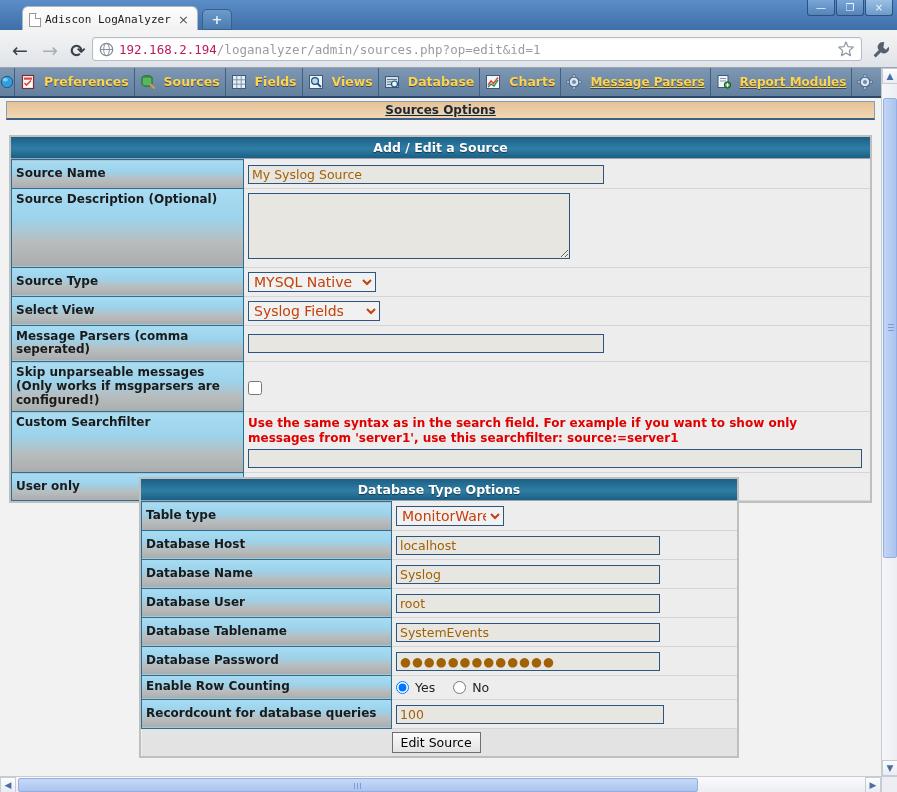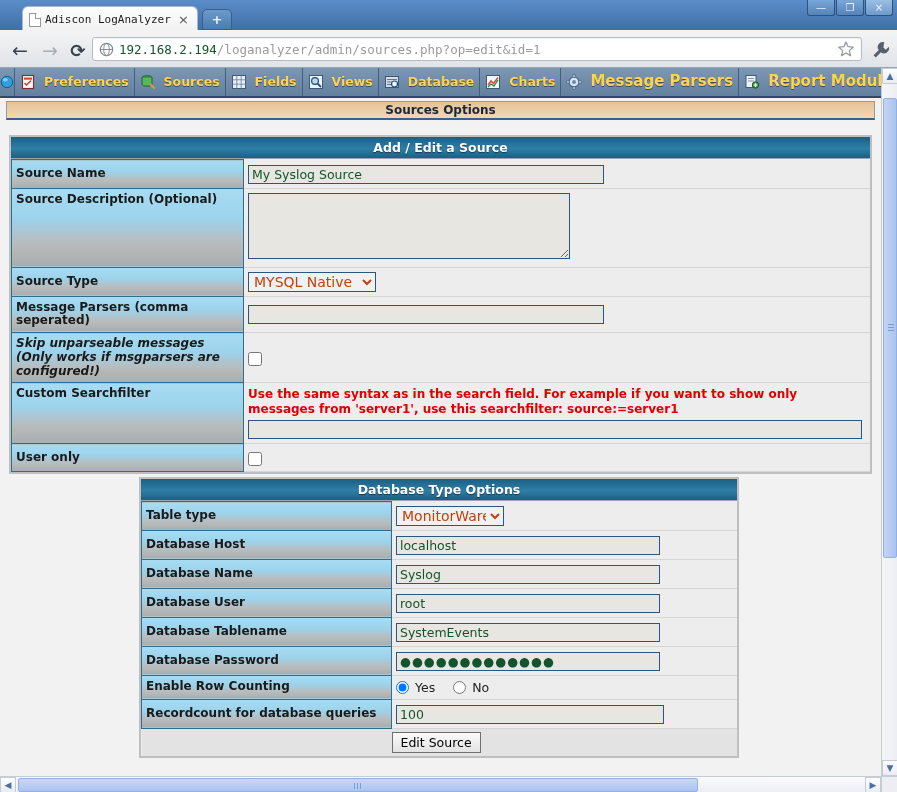--- a/index.html
+++ b/index.html
@@ -107,21 +107,21 @@
     box-shadow: inset 0 1px 2px rgba(0,0,0,.06);
   }
   #page-globe-icon { width: 15px; height: 15px; margin: 0 5px 0 2px; flex:0 0 auto;}
   #url-text {
     font-family: "DejaVu Sans Mono", monospace;
     font-size: 12.5px;
     color: #9b9b9b;
     white-space: nowrap; overflow: hidden;
     flex: 1 1 auto;
   }
-  #url-text b { color: #14532d; font-weight: normal; }
+  #url-text b { color: #be185d; font-weight: normal; }
   #star-icon  { width: 18px; margin-right: 2px; flex:0 0 auto; }
   #wrench-button {
     position: absolute; right: 6px; top: 10px;
     width: 20px; height: 20px; cursor: pointer;
   }
 
   
   #viewport {
     position: absolute; left: 0; top: 68px;
     width: 897px; height: 724px;
@@ -145,33 +145,34 @@
     display: flex; align-items: center; gap: 8px;
     padding: 0 5px;
     border-right: 1px solid #3f617f;
     cursor: pointer;
   }
   .menu-item .mlabel {
     color: #ffd34d; font-weight: bold; font-size: 12.5px;
     text-shadow: 0 1px 0 rgba(0,0,0,.45);
     white-space: nowrap; line-height: 1.05;
   }
-  .menu-item .mlabel.two-line { text-align: left; font-size: 15px; }
+  .menu-item .mlabel.two-line { text-align: left; font-size: 12px; text-decoration: underline; }
   .micon { width: 16px; height: 16px; flex: 0 0 auto; }
 
   
   #sources-options-banner {
     position: absolute; left: 6px; top: 33px;
     width: 869px; height: 19px;
     background: linear-gradient(#e6c396, #f0d7b4);
     border: 1px solid #8d9bb0;
     border-bottom: 2px solid #3c5f87;
     text-align: center;
     font-size: 12px; font-weight: bold; color: #1a2738;
     line-height: 17px;
+    text-decoration: underline;
   }
 
   
   #content-area {
     position: absolute; left: 6px; top: 54px;
     width: 869px; height: 638px;
     background: #f2f2f2;
   }
 
   
@@ -193,21 +194,21 @@
     padding: 2px 3px;
     line-height: 1.15;
   }
   td.val { background: #ededed; padding: 2px 2px 2px 3px; }
   tr td { border-bottom: 1px solid #d5d5d5; }
 
   input.txt, textarea.txt {
     background: #e8e6e0;
     border: 1px solid #2c567f;
     font-family: "DejaVu Sans", sans-serif;
-    font-size: 12.5px; color: #14532d;
+    font-size: 12.5px; color: #a16207;
     padding: 1px 3px;
     outline: none;
   }
   select.sel {
     font-family: "DejaVu Sans", sans-serif;
     font-size: 14px; color: #c2410c;
     background: #f1f1f1;
     border: 1px solid #2c567f;
     padding: 0 1px;
   }
@@ -472,31 +473,37 @@
             </td>
           </tr>
 
           <tr>
             <td class="lbl">Source Type</td>
             <td class="val">
               <select class="sel" style="width:128px;"><option>MYSQL Native</option><option>PDO (MySQL)</option><option>PDO (PostgreSQL)</option><option>Logstream Disk</option><option>MongoDB Native</option><option>PDO (MSSQL)</option></select>
             </td>
           </tr>
 
+          <tr>
+            <td class="lbl">Select View</td>
+            <td class="val">
+              <select class="sel" style="width:132px;"><option>Syslog Fields</option><option>Eventlog Fields</option><option>Default View</option></select>
+            </td>
+          </tr>
 
           <tr>
             <td class="lbl">Message Parsers (comma seperated)</td>
             <td class="val">
               <input class="txt" style="width: 356px;" value="">
             </td>
           </tr>
 
 
           <tr>
-            <td class="lbl" style="height:42px;font-style:italic;">Skip unparseable messages (Only works if msgparsers are configured!)</td>
+            <td class="lbl" style="height:42px;">Skip unparseable messages (Only works if msgparsers are configured!)</td>
             <td class="val">
               <input type="checkbox" class="cb" style="">
             </td>
           </tr>
 
           <tr>
             <td class="lbl" style="vertical-align:top; height:56px;">Custom Searchfilter</td>
             <td class="val">
               <div class="hint-red" style="max-width:612px;">Use the same syntax as in the search field. For example if you want to show only messages from 'server1', use this searchfilter: source:=server1</div>
               <input class="txt" style="width: 614px; margin-top: 3px;" value="">

